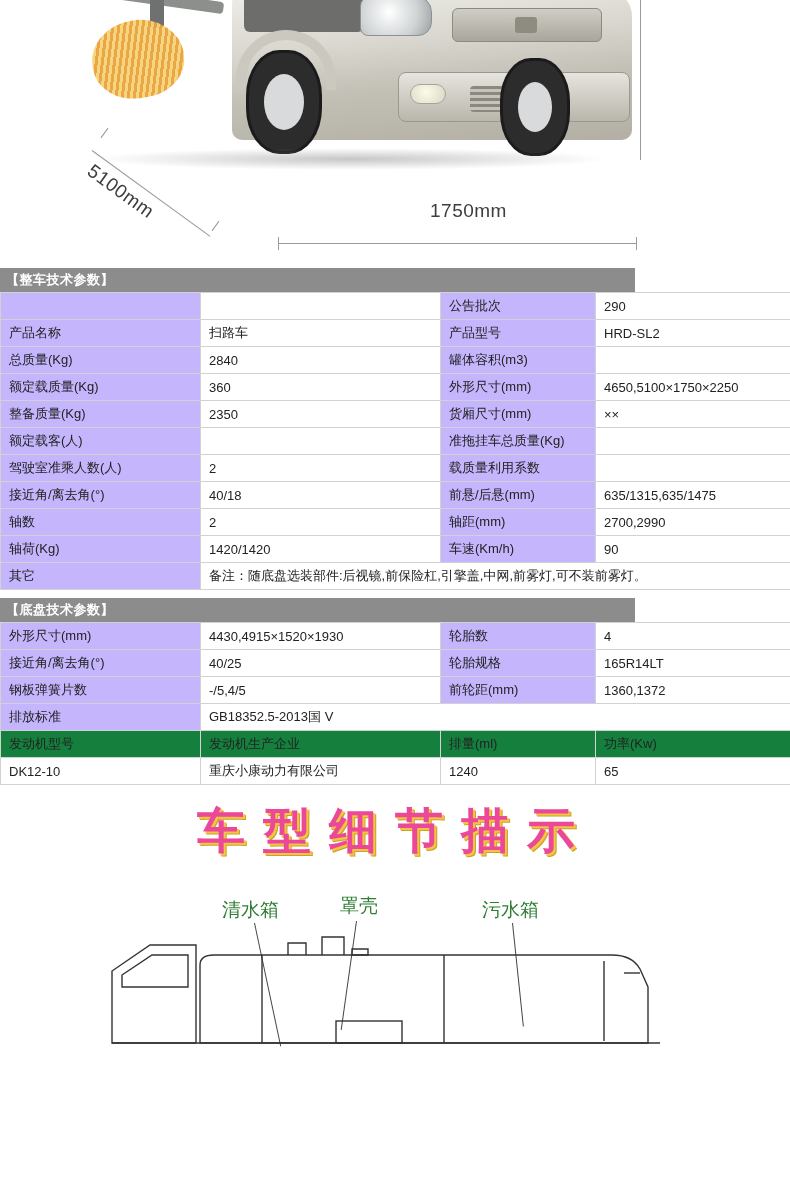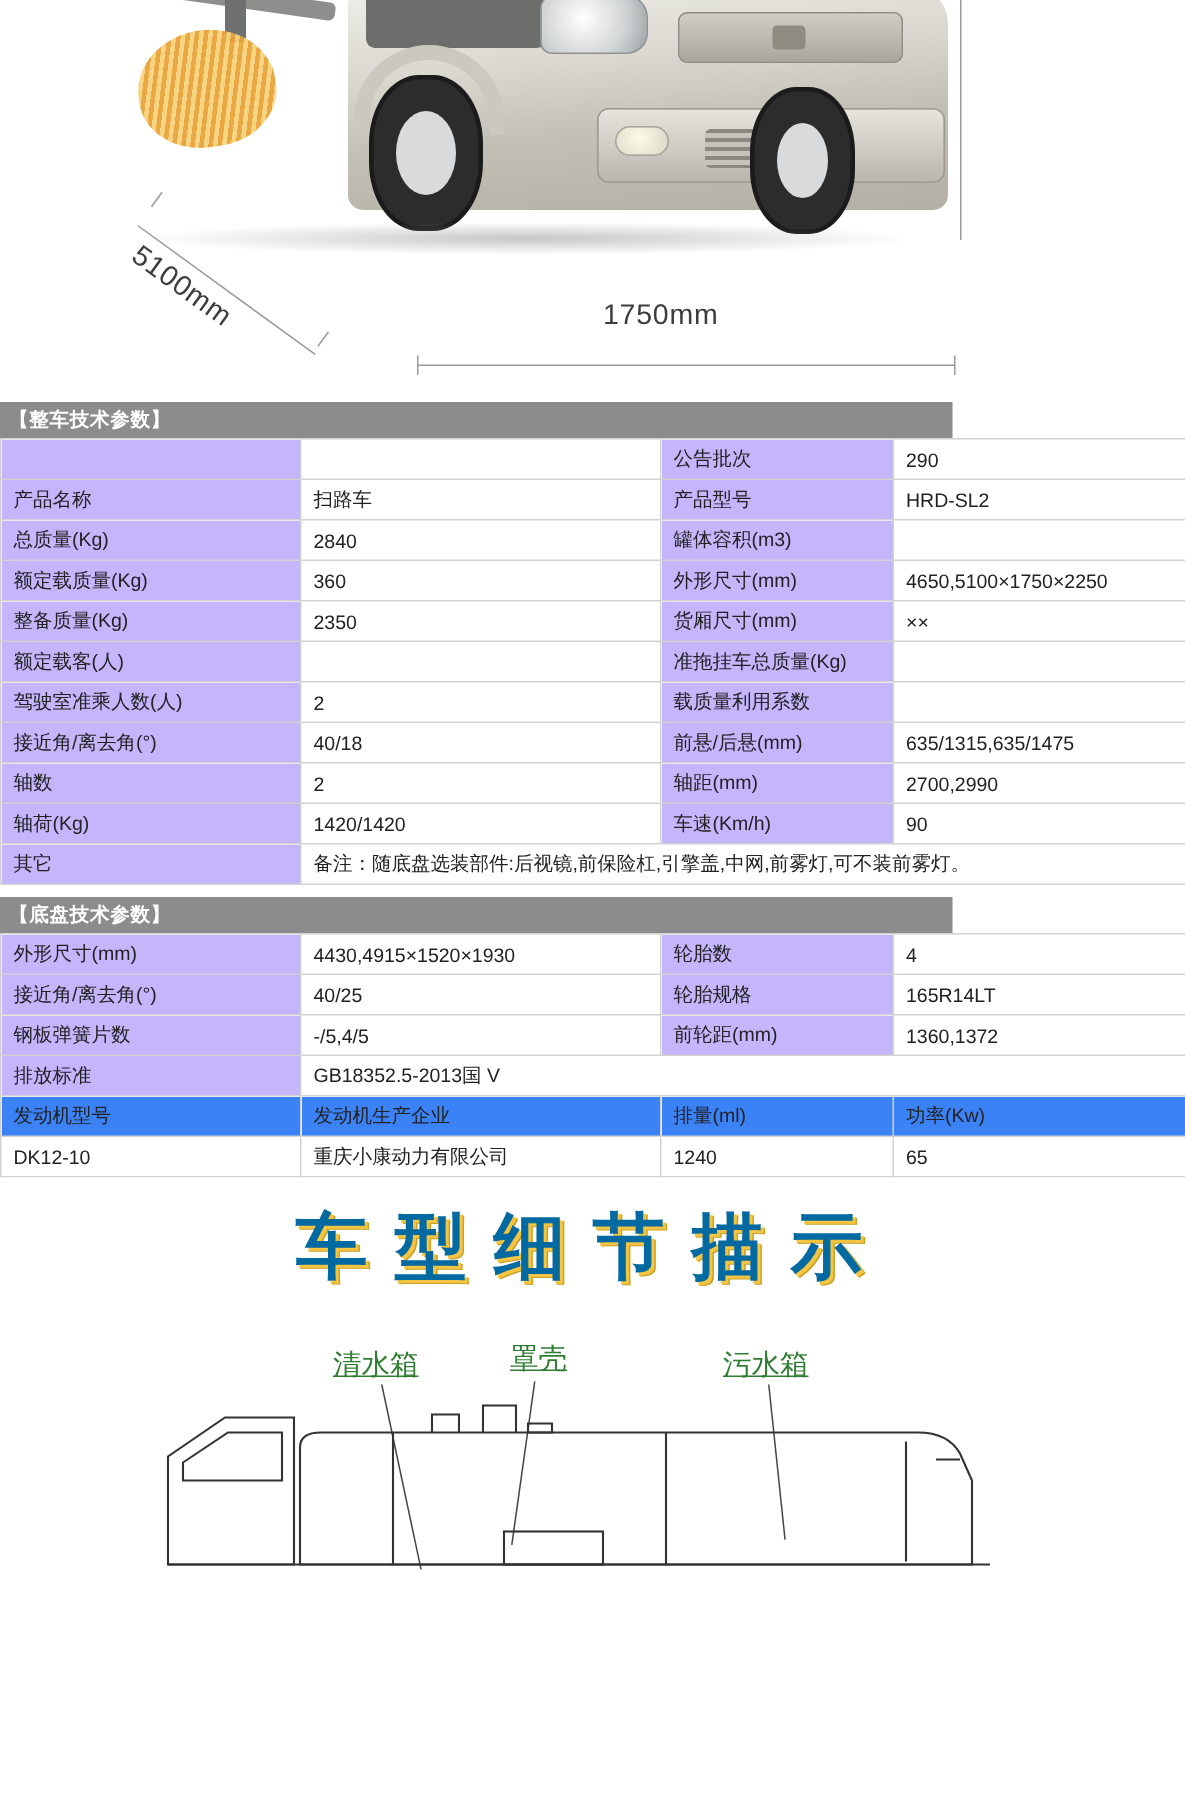--- a/index.html
+++ b/index.html
@@ -148,21 +148,21 @@
   .dim-label {
     position: absolute;
     color: #3d3d3d;
     font-size: 19px;
     letter-spacing: .5px;
     font-family: "Liberation Sans", sans-serif;
   }
   .dim-width { left: 278px; top: 243px; width: 358px; }
   .dim-width-cap-l { left: 278px; top: 237px; height: 13px; }
   .dim-width-cap-r { left: 636px; top: 237px; height: 13px; }
-  .dim-width-label { left: 402px; top: 200px; }
+  .dim-width-label { left: 430px; top: 200px; }
 
   .dim-depth {
     left: 92px; top: 150px; width: 146px; height: 1px;
     transform: rotate(36deg); transform-origin: left center;
   }
   .dim-depth-label {
     left: 96px; top: 160px;
     transform: rotate(36deg); transform-origin: left top;
   }
   .dim-depth-cap-a { left: 104px; top: 127px; height: 12px; transform: rotate(36deg); }
@@ -194,59 +194,58 @@
     padding: 2px 8px;
     vertical-align: middle;
     overflow: hidden;
     white-space: nowrap;
   }
   td.lbl { background: #c4b5fd; }
   .col1 { width: 200px; }
   .col2 { width: 240px; }
   .col3 { width: 155px; }
   .col4 { width: 195px; }
-  .shade td { background: #3b82f6; }
+  .shade td { background: #15803d; }
   .note-cell { white-space: normal; }
 
   .gap { height: 8px; background: #fff; }
 
   
   .banner {
     position: relative;
     height: 92px;
     background: #ffffff;
   }
   .banner-title {
     position: absolute;
     left: 0; right: 0; top: 14px;
     text-align: center;
     font-family: "DejaVu Sans", sans-serif;
     font-size: 48px;
     font-weight: bold;
     letter-spacing: 18px;
-    color: #0369a1;
+    color: #ec4899;
     text-shadow:
       2px 2px 0 #f4c542,
       3px 3px 0 #c9a227,
       -1px -1px 0 #ffffff;
   }
 
   
   .diagram {
     position: relative;
     height: 172px;
     background: #ffffff;
     overflow: hidden;
   }
   .diag-label {
     position: absolute;
     font-size: 19px;
     color: #2f7d32;
     font-family: "DejaVu Sans", sans-serif;
-    text-decoration: underline;
   }
   .lbl-qingshui { left: 222px; top: 20px; }
   .lbl-zhaoke  { left: 340px; top: 16px; color:#2f7d32; }
   .lbl-wushui  { left: 482px; top: 20px; }
   .leader { position: absolute; background: #444; width: 1px; }
   .l1 { left: 254px; top: 46px; height: 126px; transform: rotate(-12deg); transform-origin: top center; }
   .l2 { left: 356px; top: 44px; height: 110px; transform: rotate(8deg); transform-origin: top center; }
   .l3 { left: 512px; top: 46px; height: 104px; transform: rotate(-6deg); transform-origin: top center; }
   .diag-svg { position: absolute; left: 0; top: 48px; }
 </style>

